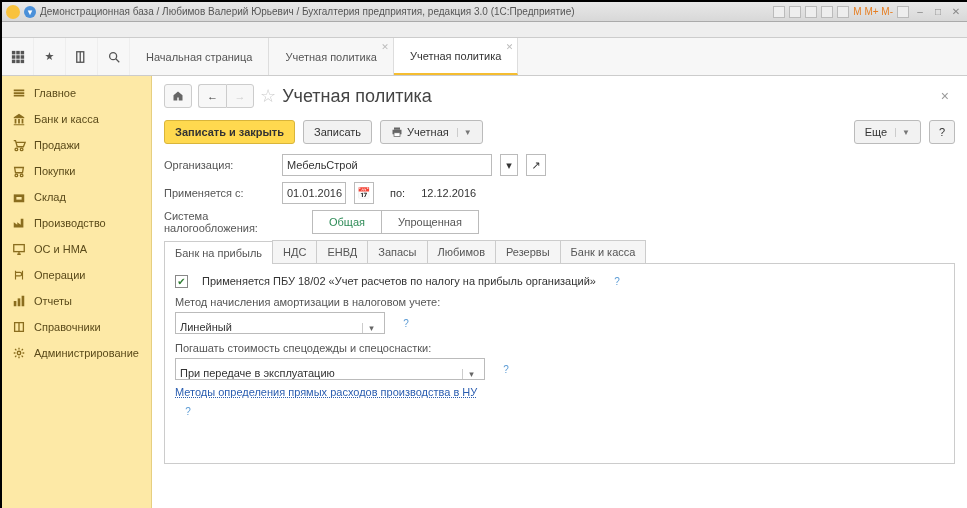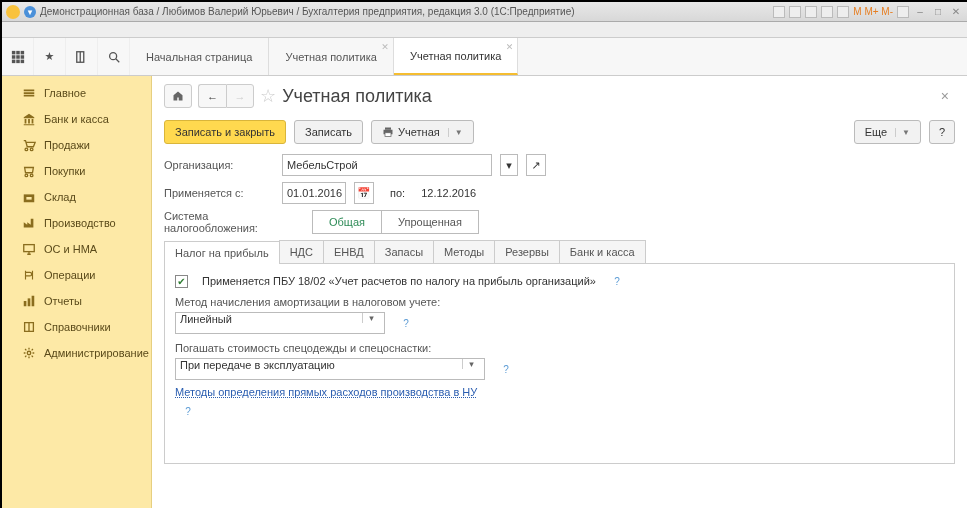--- a/index.html
+++ b/index.html
@@ -12,51 +12,51 @@
 .tb-small{width:12px;height:12px;border:1px solid #bbb;background:#eee;display:inline-block}
 .toolbar2{height:16px;background:#eee;border-bottom:1px solid #ccc}
 .tabstrip{height:38px;background:#f7f7f7;border-bottom:1px solid #ccc;display:flex;align-items:stretch}
 .ts-iconbox{width:32px;display:flex;align-items:center;justify-content:center;border-right:1px solid #eee;color:#555}
 .ts-iconbox svg{width:14px;height:14px}
 .tab{padding:0 16px;display:flex;align-items:center;border-right:1px solid #ddd;color:#555;position:relative;min-width:100px}
 .tab .close{position:absolute;top:4px;right:4px;color:#bbb;font-size:9px}
 .tab.active{background:#fff;border-bottom:2px solid #f5bd30;color:#333}
 .bodyrow{display:flex;height:calc(508px - 20px - 16px - 38px - 2px)}
 .sidebar{width:150px;background:#fde9a6;border-right:1px solid #e6cf80;padding:4px 0;overflow:hidden}
-.side-item{display:flex;align-items:center;gap:8px;padding:6px 20px;color:#5a4a1a;cursor:default}
+.side-item{display:flex;align-items:center;gap:8px;padding:6px 10px;color:#5a4a1a;cursor:default}
 .side-item svg{width:14px;height:14px;flex-shrink:0}
 .main{flex:1;background:#fff;display:flex;flex-direction:column;overflow:hidden}
 .main-head{display:flex;align-items:center;gap:6px;padding:8px 12px}
 .navbtn{border:1px solid #ccc;background:#f7f7f7;border-radius:3px;height:24px;min-width:28px;display:flex;align-items:center;justify-content:center}
 .navgroup{display:flex}
 .navgroup .navbtn:first-child{border-radius:3px 0 0 3px;border-right:none}
 .navgroup .navbtn:last-child{border-radius:0 3px 3px 0}
 .star{color:#ccc;font-size:18px}
 .page-title{font-size:18px;color:#444;font-weight:normal}
 .main-close{margin-left:auto;color:#999;font-size:14px;padding:0 6px}
 .cmdbar{display:flex;align-items:center;gap:8px;padding:4px 12px}
 .btn{border:1px solid #bbb;background:#f2f2f2;border-radius:3px;height:24px;padding:0 10px;display:flex;align-items:center;gap:4px;font-size:11px;color:#333}
-.btn.primary{background:#ffd94f;border-color:#d9b53a;font-weight:normal}
+.btn.primary{background:#ffd94f;border-color:#d9b53a;font-weight:bold}
 .btn .caret{font-size:8px;color:#777;border-left:1px solid #ccc;padding-left:6px;margin-left:4px}
 .form{padding:6px 12px}
 .form-row{display:flex;align-items:center;margin-bottom:6px;gap:8px}
 .form-label{width:110px;color:#555}
 .input{border:1px solid #bbb;background:#fff;height:22px;padding:0 4px;display:flex;align-items:center}
 .seg{display:flex}
 .segbtn{border:1px solid #bbb;padding:7px 16px;height:24px;display:flex;align-items:center;background:#fff;color:#555}
 .segbtn.active{color:#2e8b57}
 .segbtn:first-child{border-right:none}
 .innertabs{display:flex;border-bottom:1px solid #ccc;margin-top:4px}
 .itab{border:1px solid #ccc;border-bottom:none;padding:5px 10px;background:#f5f5f5;margin-right:-1px;color:#555}
 .itab.active{background:#fff;position:relative;top:1px}
 .panel{border:1px solid #ccc;border-top:none;padding:10px;min-height:200px}
 .chk{width:13px;height:13px;border:1px solid #888;display:inline-flex;align-items:center;justify-content:center;color:#2e7d32;font-size:10px;margin-right:6px}
 .help{width:14px;height:14px;border-radius:50%;color:#5b9bd5;display:inline-flex;align-items:center;justify-content:center;font-size:10px;margin-left:6px}
 .link{color:#2a5db0;text-decoration:underline dotted;cursor:pointer}
-.select{border:1px solid #bbb;height:22px;display:flex;align-items:flex-start;padding:0 4px}
+.select{border:1px solid #bbb;height:22px;display:flex;align-items:flex-end;padding:0 4px}
 .select .caret2{margin-left:auto;border-left:1px solid #ccc;width:18px;text-align:center;font-size:9px;color:#666}
 .ml{margin-left:8px}
 .title-m{color:#e67e22;font-size:10px}
 </style>
 </head>
 <body>
 
 <div class="titlebar">
   <span class="tb-icon"></span>
   <span class="tb-arrow">▾</span>
@@ -252,25 +252,25 @@
       </div>
       <div class="form-row">
         <span class="form-label" style="width:140px">Система налогообложения:</span>
         <div class="seg">
           <div class="segbtn active">Общая</div>
           <div class="segbtn">Упрощенная</div>
         </div>
       </div>
 
       <div class="innertabs">
-        <div class="itab active">Налог на прибыль</div>
+        <div class="itab active">Банк на прибыль</div>
         <div class="itab">НДС</div>
         <div class="itab">ЕНВД</div>
         <div class="itab">Запасы</div>
-        <div class="itab">Методы</div>
+        <div class="itab">Любимов</div>
         <div class="itab">Резервы</div>
         <div class="itab">Банк и касса</div>
       </div>
       <div class="panel">
         <div class="form-row">
           <span class="chk">✔</span>
           <span>Применяется ПБУ 18/02 «Учет расчетов по налогу на прибыль организаций»</span>
           <span class="help">?</span>
         </div>
         <div style="margin:8px 0 4px;color:#555">Метод начисления амортизации в налоговом учете:</div>

